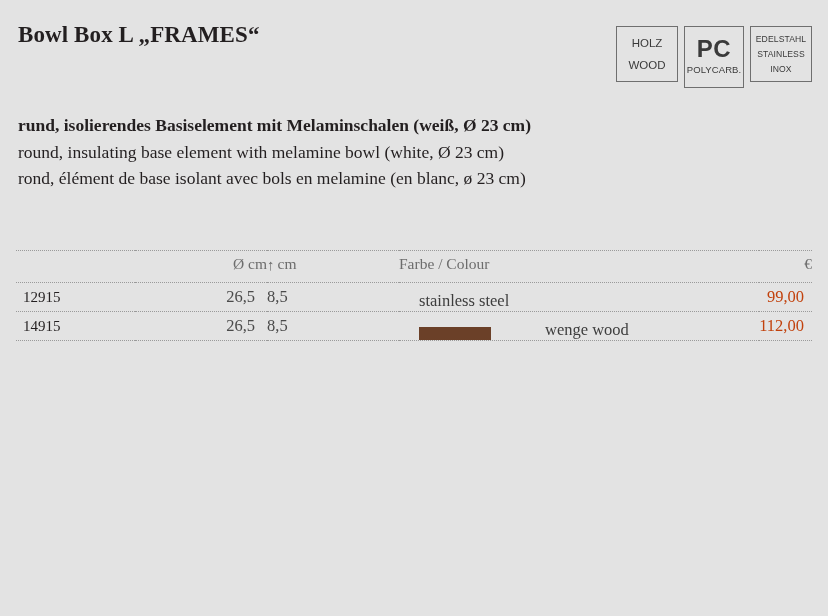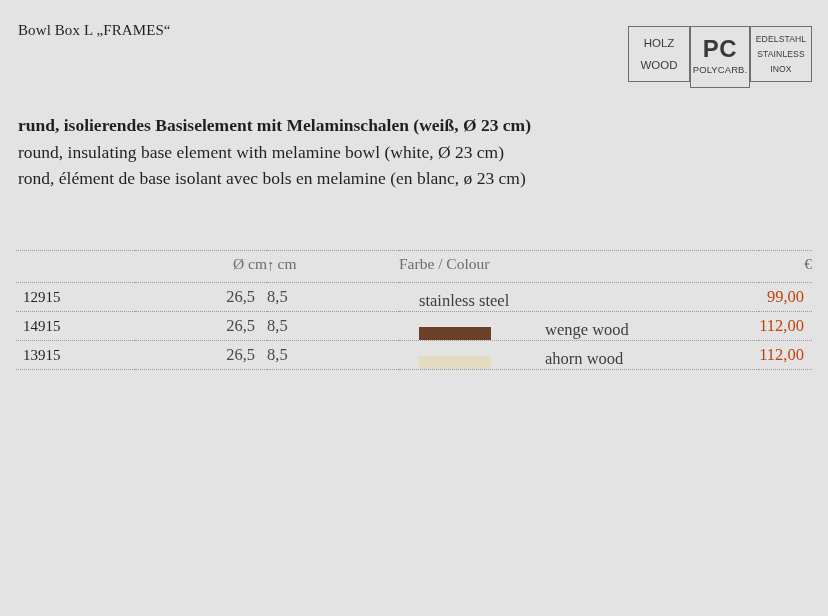--- a/index.html
+++ b/index.html
@@ -19,32 +19,33 @@
     position: absolute;
     left: 0; top: 0;
     width: 828px; height: 616px;
   }
 
   
   .title {
     position: absolute;
     left: 18px;
     top: 22px;
-    font-size: 15px;
-    font-weight: normal;
+    font-size: 23px;
+    font-weight: bold;
     letter-spacing: 0.1px;
     white-space: nowrap;
   }
 
   .badges {
     position: absolute;
     right: 16px;
     top: 26px;
     display: flex;
     align-items: flex-start;
+    gap: 6px;
   }
   .badge {
     box-sizing: border-box;
     border: 1px solid #6f6f6f;
     background: #e3e3e3;
     text-align: center;
     font-family: "Liberation Sans", sans-serif;
     color: #3a3a3a;
     display: flex;
     flex-direction: column;
@@ -235,30 +236,18 @@
           <td class="col-h">8,5</td>
           <td class="col-col">
             <span class="colour-cell">
               <span class="swatch" style="background: rgb(107, 64, 40);"></span>
               <span class="colour-label">wenge wood</span>
             </span>
           </td>
           <td class="col-price">112,00</td>
         </tr>
 
-        <tr>
-          <td class="col-art">13915</td>
-          <td class="col-dia">26,5</td>
-          <td class="col-h">8,5</td>
-          <td class="col-col">
-            <span class="colour-cell">
-              <span class="swatch" style="background: rgb(227, 220, 194);"></span>
-              <span class="colour-label">ahorn wood</span>
-            </span>
-          </td>
-          <td class="col-price">112,00</td>
-        </tr>
 
       </tbody>
     </table>
   </div>
 
 </div>
 
 </body></html>

